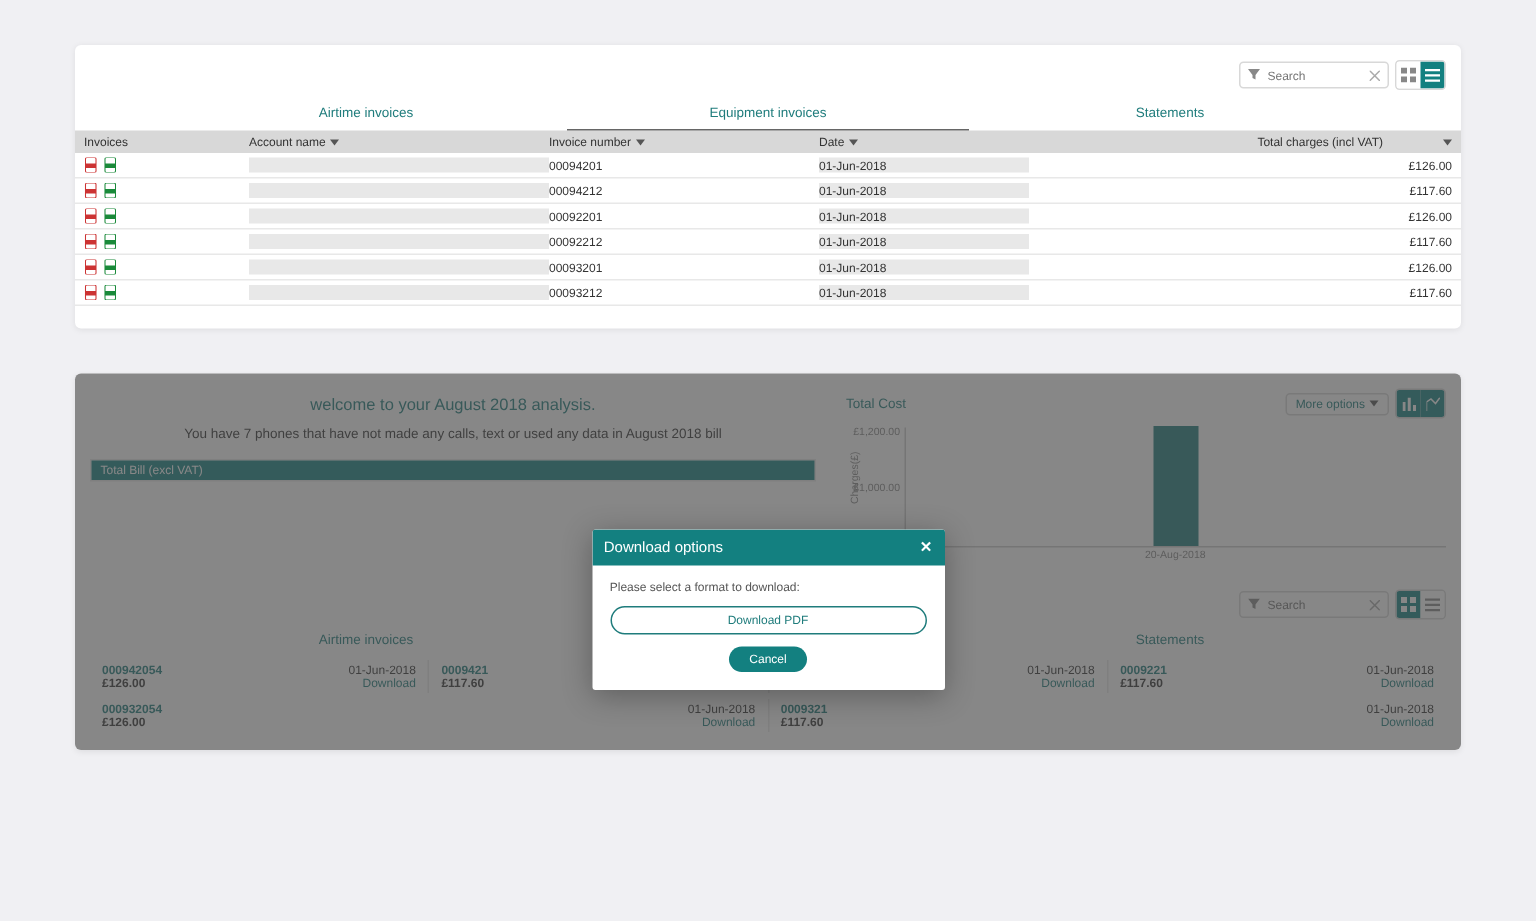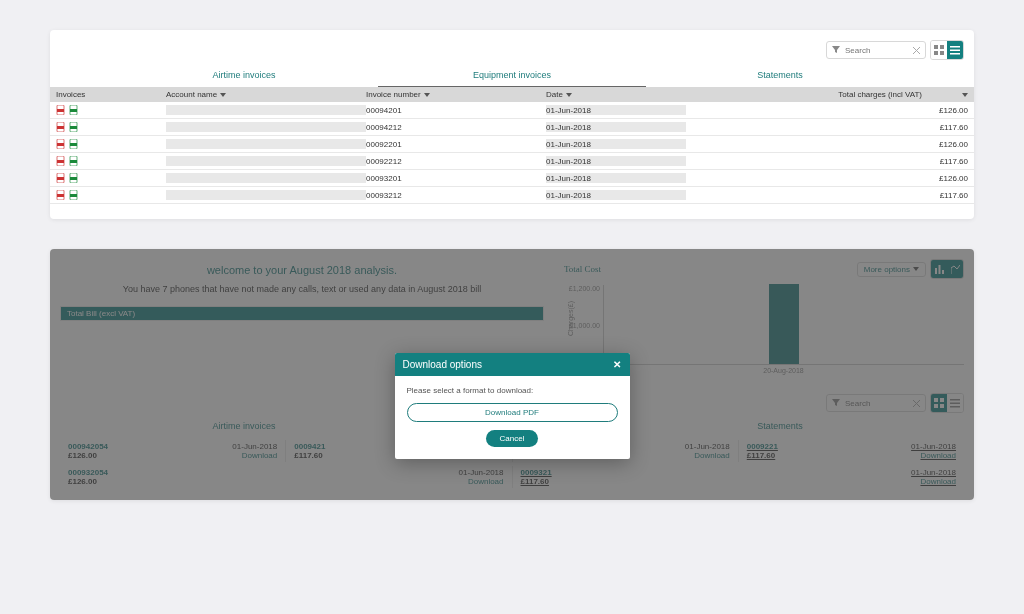--- a/index.html
+++ b/index.html
@@ -182,21 +182,20 @@
 }
 .p2-right-head {
   display: flex;
   justify-content: space-between;
   align-items: center;
   margin-bottom: 6px;
 }
 .section-title {
   color: #1f7c7c;
   font-size: 9px;
-  font-family: Liberation Serif, serif;
 }
 .more-opts {
   border: 1px solid #d8d8d8;
   border-radius: 3px;
   font-size: 8px;
   color: #1f7c7c;
   padding: 2px 6px;
   display: inline-flex;
   align-items: center;
   gap: 3px;
@@ -279,21 +278,21 @@
 }
 .card-date { color: #333; }
 .card-dl { color: #1f7c7c; }
 .card-pair {
   display: flex;
   justify-content: space-between;
   flex: 1;
   padding: 2px 8px;
   border-right: 1px solid #e8e8e8;
 }
-.card-pair:last-child { border-right: none; text-decoration: underline; }
+.card-pair:last-child { border-right: none; }
 
 .modal {
   width: 235px;
   background: #fff;
   border-radius: 2px;
   box-shadow: 0 4px 20px rgba(0,0,0,0.3);
   overflow: hidden;
 }
 .modal-header {
   background: #138080;

